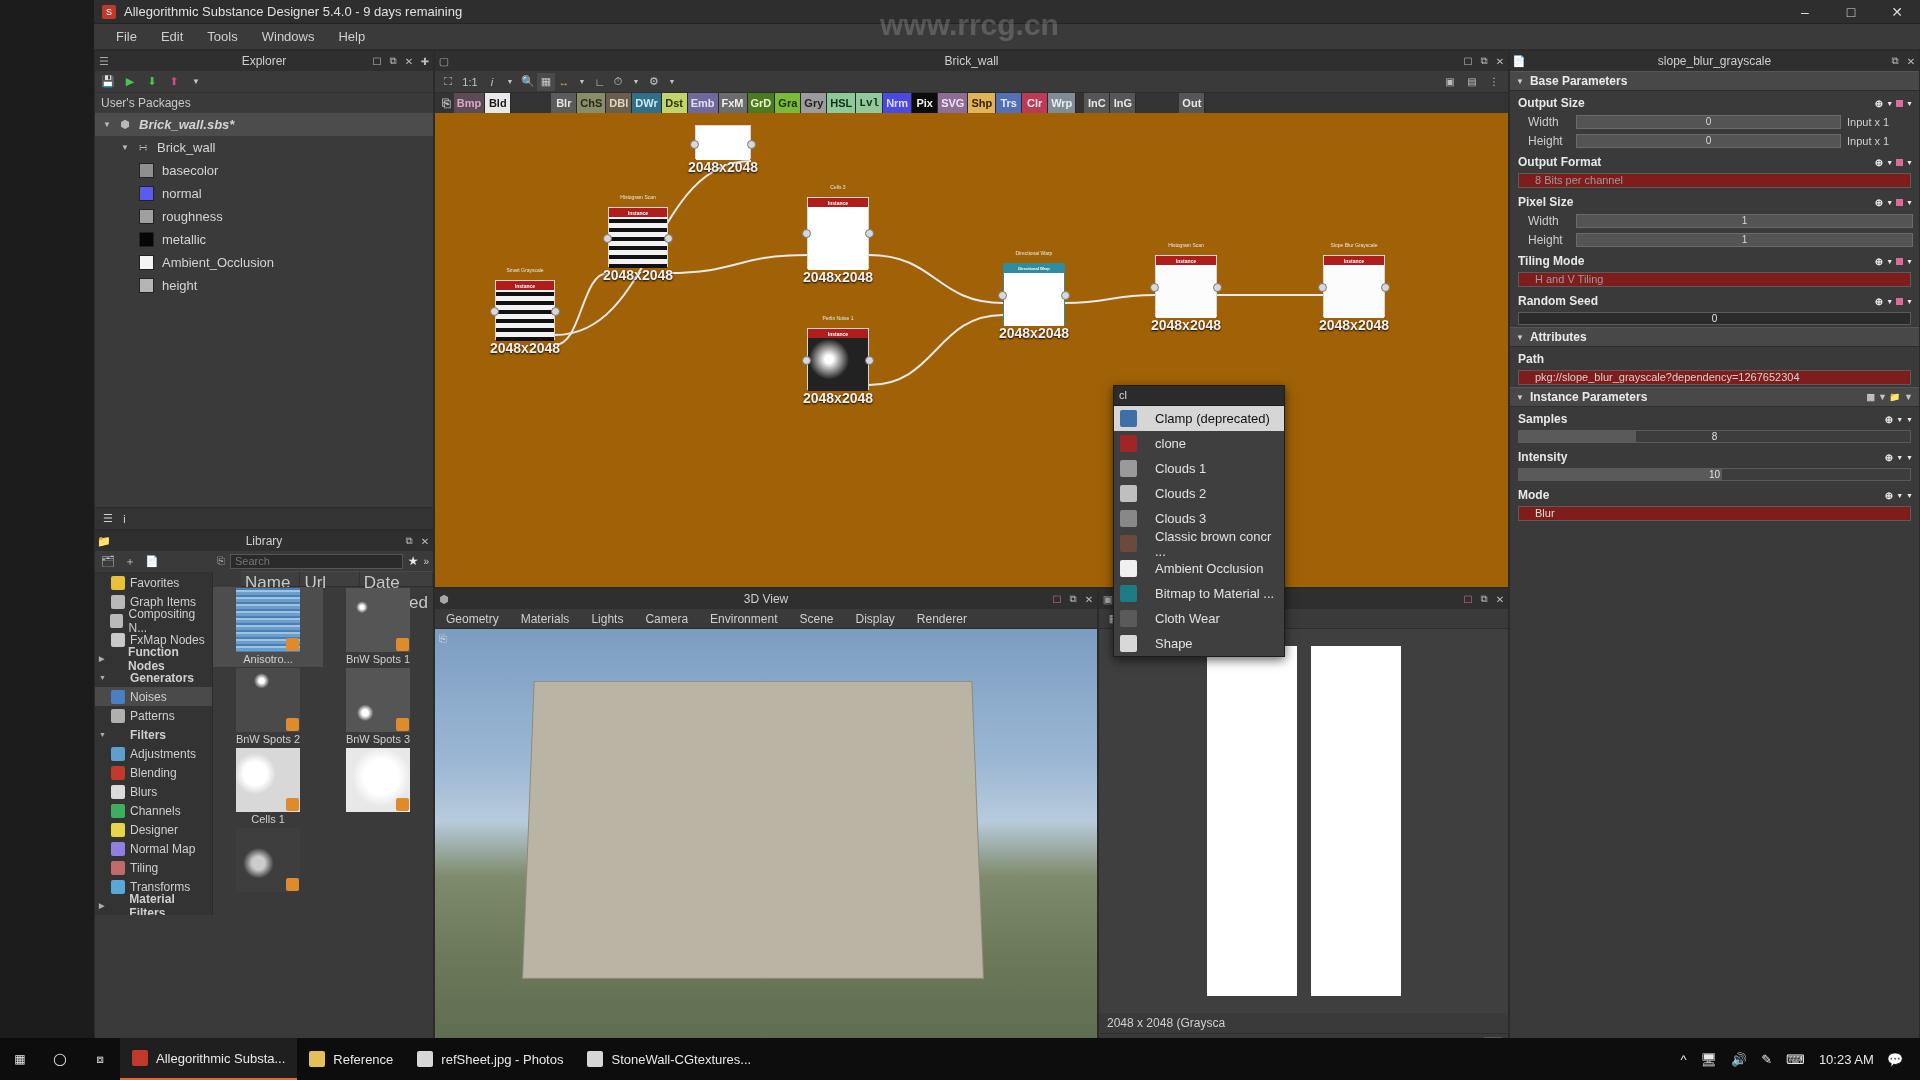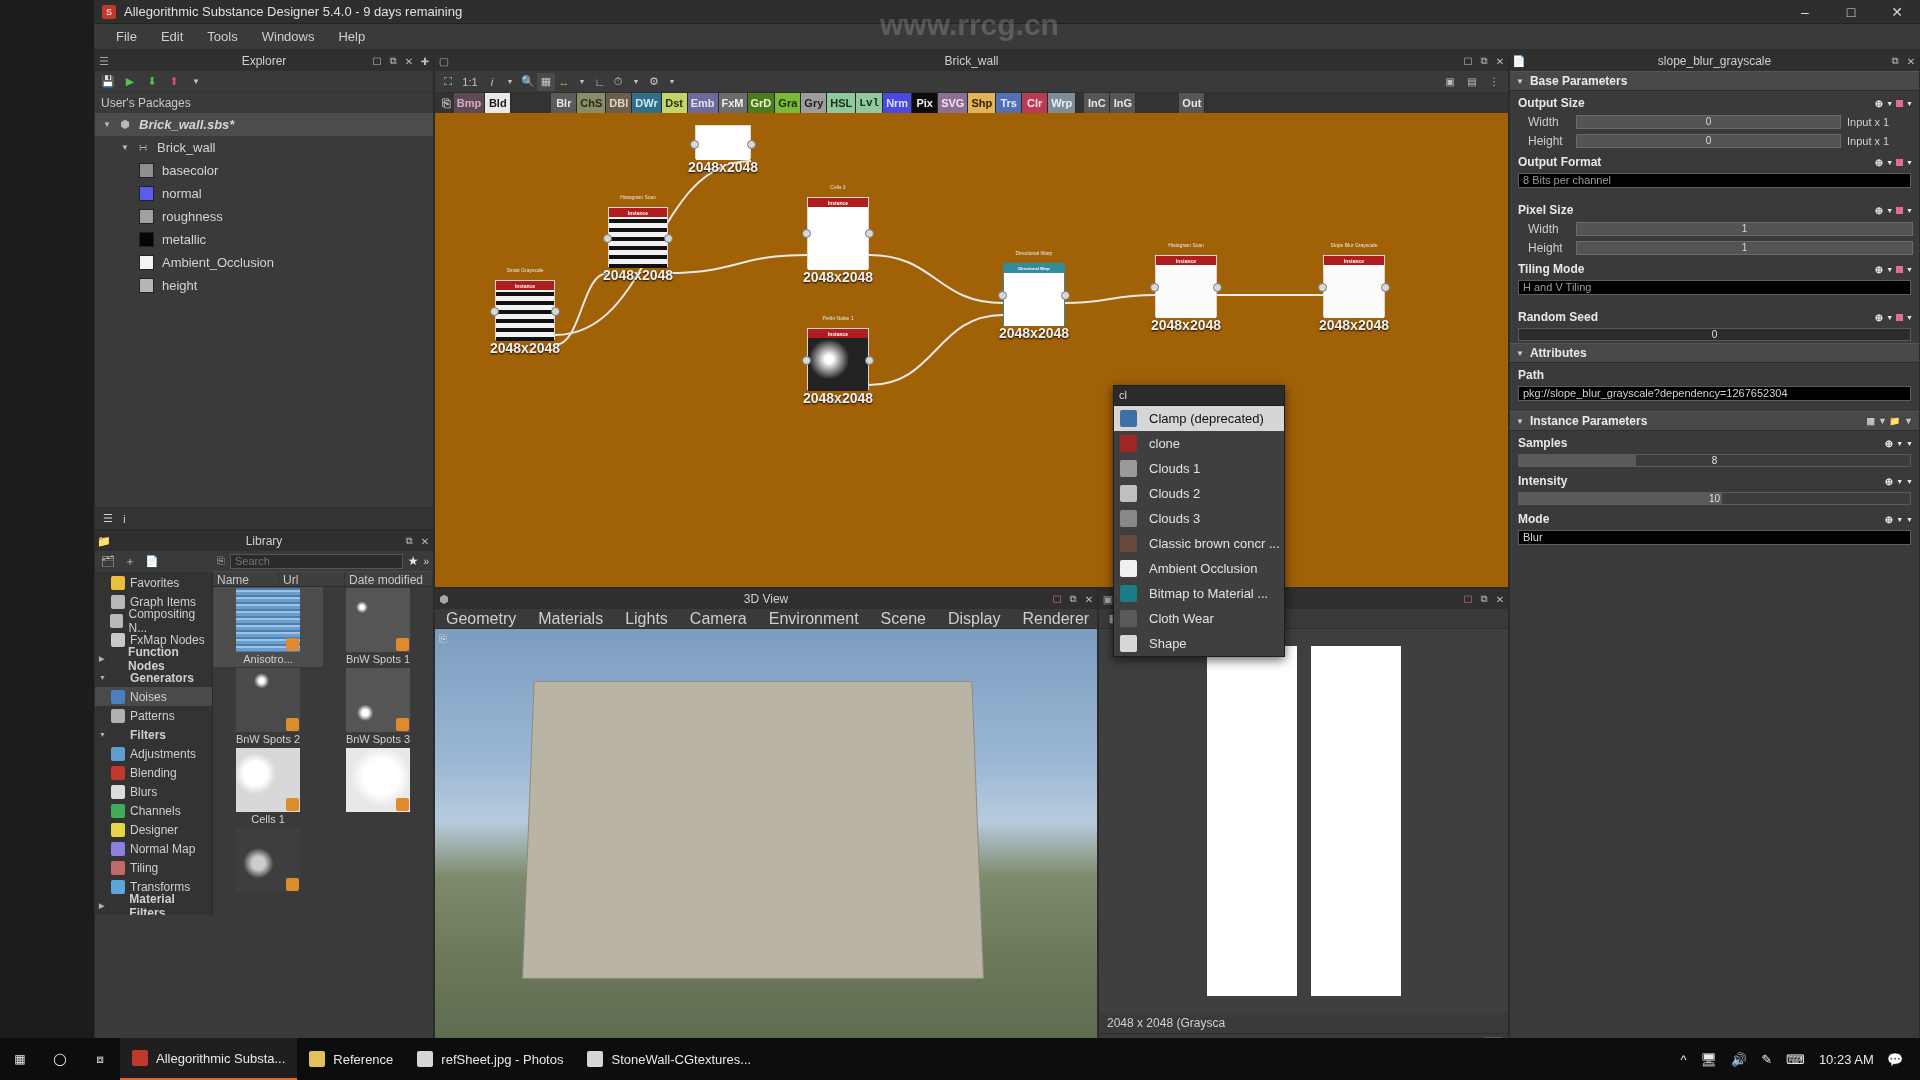--- a/index.html
+++ b/index.html
@@ -69,21 +69,21 @@
   .lt.sel { background:#4a4a4a; }
   .lt .ca { width:12px; font-size:7px; color:#b0b0b0; }
   .lt .li { width:14px;height:14px;margin-right:5px;border-radius:2px;
             display:flex;align-items:center;justify-content:center;font-size:9px;}
   .lt.bold { font-weight:bold; }
   .lib-right { flex:1; display:flex; flex-direction:column; min-width:0; background:#3a3a3a;}
   .lib-search { height:20px; display:flex; align-items:center; gap:5px; padding:0 4px; }
   .srch { flex:1; height:15px; background:#2a2a2a; border:1px solid #555; color:#8f8f8f;
           font-size:11px; padding:0 4px; line-height:14px; }
   .lib-cols { height:16px; display:flex; background:#3f3f3f; border-top:1px solid #4a4a4a;
-              border-bottom:1px solid #2d2d2d; font-size:12px; color:#c8c8c8; }
+              border-bottom:1px solid #2d2d2d; font-size:17px; color:#c8c8c8;margin-left:28px; }
   .lib-cols div { border-right:1px solid #333; padding:1px 4px; }
   .grid { flex:1; display:grid; grid-template-columns:repeat(2,1fr); overflow:hidden;
           align-content:start; }
   .cell { display:flex; flex-direction:column; align-items:center; padding-bottom:2px;}
   .cell.sel { background:#4d4d4d; }
   .thumb { width:64px;height:64px; margin:1px auto; position:relative; }
   .thumb .badge{ position:absolute; right:1px; bottom:1px; width:13px;height:13px;
                  background:#e08a2e; border-radius:2px; }
   .cname { font-size:11px; color:#d0d0d0; text-align:center; line-height:12px; }
 
@@ -104,31 +104,31 @@
           color:#fff; font-size:5px; font-weight:bold; }
   .gdim { position:absolute; left:50%; transform:translateX(-50%); top:100%;
           font-size:14px; font-weight:bold; color:#f0f0f0; white-space:nowrap; text-shadow:0 1px 2px #000;}
   .port { position:absolute; width:9px;height:9px;border-radius:50%;background:#d8d8d8;
           border:1px solid #777; }
 
   
   #ctx { position:absolute; left:1113px; top:385px; width:172px; background:#3f3f3f;
          border:1px solid #1d1d1d; box-shadow:0 3px 10px rgba(0,0,0,.6); z-index:50; }
   #ctx .ctx-in { height:20px; background:#2b2b2b; border-bottom:1px solid #1d1d1d; }
-  .ci { height:25px; display:flex; align-items:center; padding-left:6px; gap:12px; font-size:13px;
+  .ci { height:25px; display:flex; align-items:center; padding-left:6px; gap:18px; font-size:13px;
         color:#e2e2e2; }
   .ci.hi { background:#d6d6d6; color:#111; }
   .ci .cico { width:17px;height:17px;border-radius:2px;flex:0 0 17px; }
 
   
   .mid-bottom { height:470px; display:flex; }
   #view3d { flex:1; display:flex; flex-direction:column; min-width:0; }
   .v-menu { height:20px; display:flex; align-items:center; gap:0; background:#3a3a3a;
             border-bottom:1px solid #2e2e2e; }
-  .v-menu span { padding:2px 11px; font-size:16px; color:#cfcfcf; }
+  .v-menu span { padding:2px 11px; font-size:12px; color:#cfcfcf; }
   .v3d-canvas { flex:1; position:relative; overflow:hidden;
     background:linear-gradient(#7c9dc0 0%,#9ab6d4 30%,#b7cbdc 45%,#7d8a6b 58%,#6d7a5b 75%,#5c6a4e 100%); }
   .brickwall { position:absolute; left:14%; top:11%; width:68%; height:70%;
                background:#b9b4a3; border:1px solid #8e8a7c;
                transform:perspective(700px) rotateX(7deg); }
 
   
   #view2d { width:411px; display:flex; flex-direction:column; }
   .v2d-tools{ height:20px; display:flex; align-items:center; gap:8px; padding:0 6px;
               background:#3a3a3a; border-bottom:1px solid #2e2e2e;}
@@ -147,22 +147,22 @@
   .sec .tri { font-size:8px; color:#cfcfcf; }
   .grp { font-weight:bold; font-size:12px; color:#e8e8e8; padding:5px 0 2px 8px;
          display:flex; align-items:center; }
   .grp .ctrls { margin-left:auto; display:flex; align-items:center; gap:3px; padding-right:6px;}
   .row { display:flex; align-items:center; height:19px; padding:0 6px 0 18px; gap:6px;}
   .row label { width:42px; font-size:12px; color:#cdcdcd; }
   .fld { flex:1; height:14px; background:#545454; border:1px solid #6a6a6a; position:relative;
          font-size:10px; color:#d8d8d8; }
   .fld .val{ position:absolute; left:0; right:0; text-align:center; line-height:12px; font-size:10px;}
   .suffix { font-size:11px; color:#d0d0d0; width:66px; }
-  .wide { margin:2px 8px 10px 8px; height:15px; background:#000000; border:1px solid #5b5b5b;
-          font-size:11px; color:#9a9a9a; padding:0 4px; line-height:13px; }
+  .wide { margin:2px 8px 2px 8px; height:15px; background:#7f1d1d; border:1px solid #5b5b5b;
+          font-size:11px; color:#9a9a9a; padding:0 16px; line-height:13px; }
   .slider { margin:2px 8px; height:13px; background:#3d3d3d; border:1px solid #5a5a5a;
             position:relative; }
   .slider .fillb { position:absolute; left:0; top:0; bottom:0; background:#5a5a5a; }
   .slider .vtxt { position:absolute; left:0;right:0; text-align:center; font-size:10px;
                   color:#e2e2e2; line-height:11px; }
   .mini { display:flex; align-items:center; gap:3px; margin-left:auto; padding-right:6px;}
   .mini span { font-size:9px; color:#c6c6c6; }
   .dot-pink{ width:7px;height:7px;background:#e06a9a; display:inline-block;}
 
   .statusbar { height:18px; background:#424242; display:flex; align-items:center;

